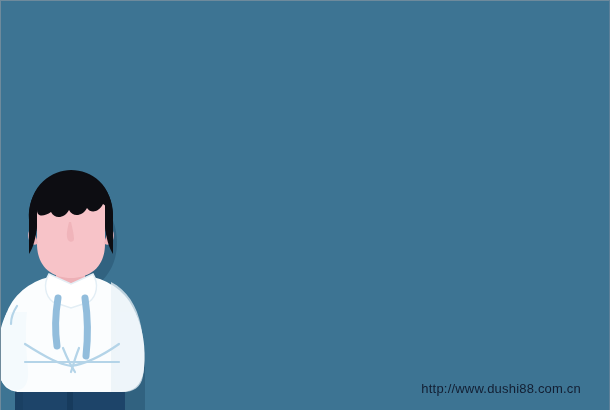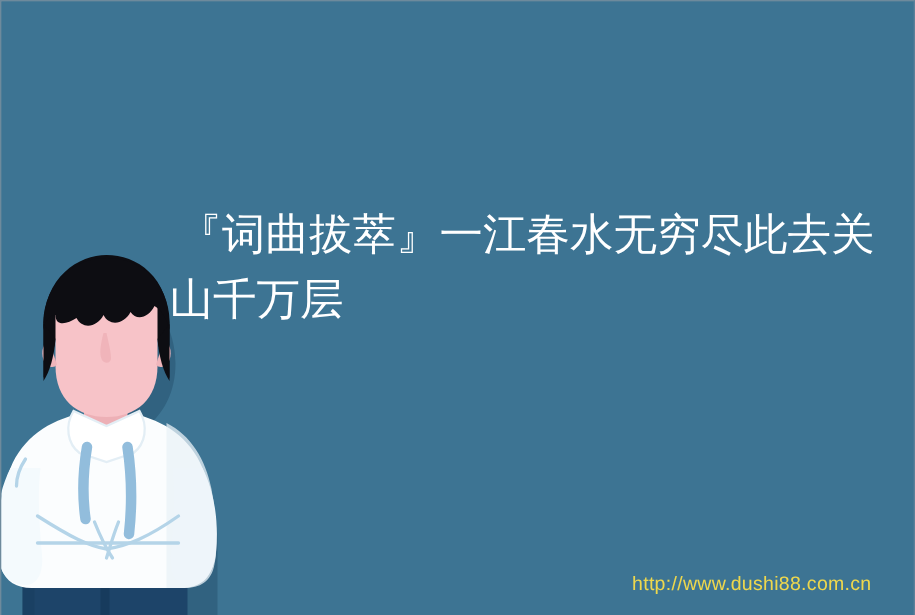--- a/index.html
+++ b/index.html
@@ -41,21 +41,21 @@
     text-indent: 6px;
     font-family: "DejaVu Sans", "Liberation Sans", sans-serif;
     white-space: normal;
   }
 
   
   .watermark {
     position: absolute;
     right: 28px;
     bottom: 14px;
-    color: #fde047;
+    color: #0f172a;
     font-size: 13px;
     letter-spacing: 0.2px;
     font-family: "Liberation Sans", "DejaVu Sans", sans-serif;
     opacity: 0.92;
   }
 
   
   .figure {
     position: absolute;
     left: -8px;
@@ -150,17 +150,16 @@
       <g stroke="#b4d4e8" stroke-width="2.2" fill="none" stroke-linecap="round">
         <path d="M32 178 C54 192 66 198 78 200 C92 198 106 192 126 178"></path>
         <path d="M32 196 L126 196"></path>
         <path d="M70 182 C74 192 78 200 82 206"></path>
         <path d="M86 182 C82 192 80 200 78 206"></path>
         <path d="M24 140 C20 146 18 152 18 158"></path>
       </g>
     </svg>
   </div>
 
-  <div class="headline">『词曲拔萃』一江春水无穷尽此去关山千万层</div>
 
   <div class="watermark">http://www.dushi88.com.cn</div>
 
 </div>
 
 </body></html>

